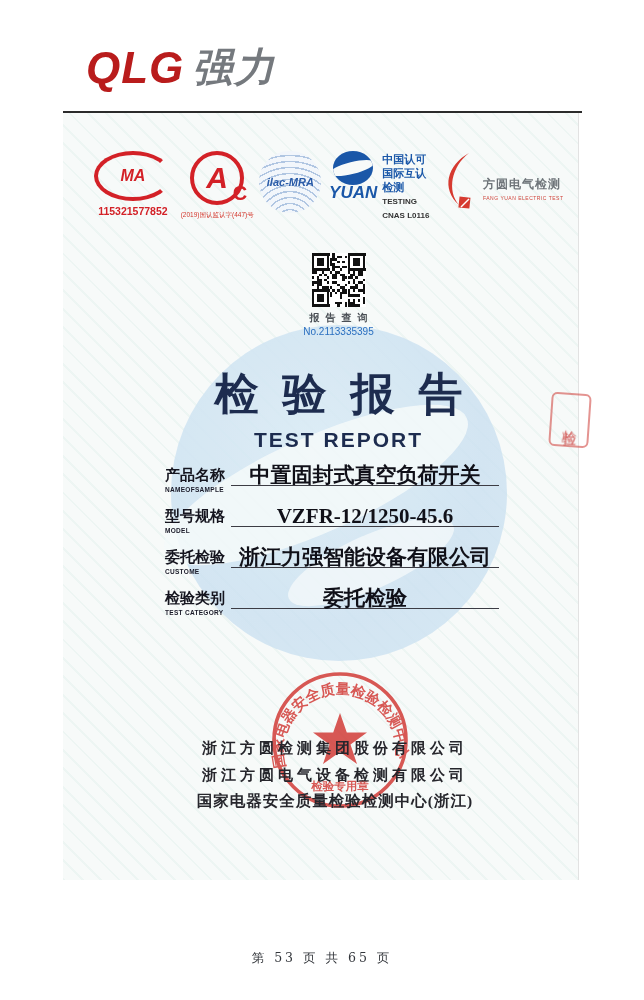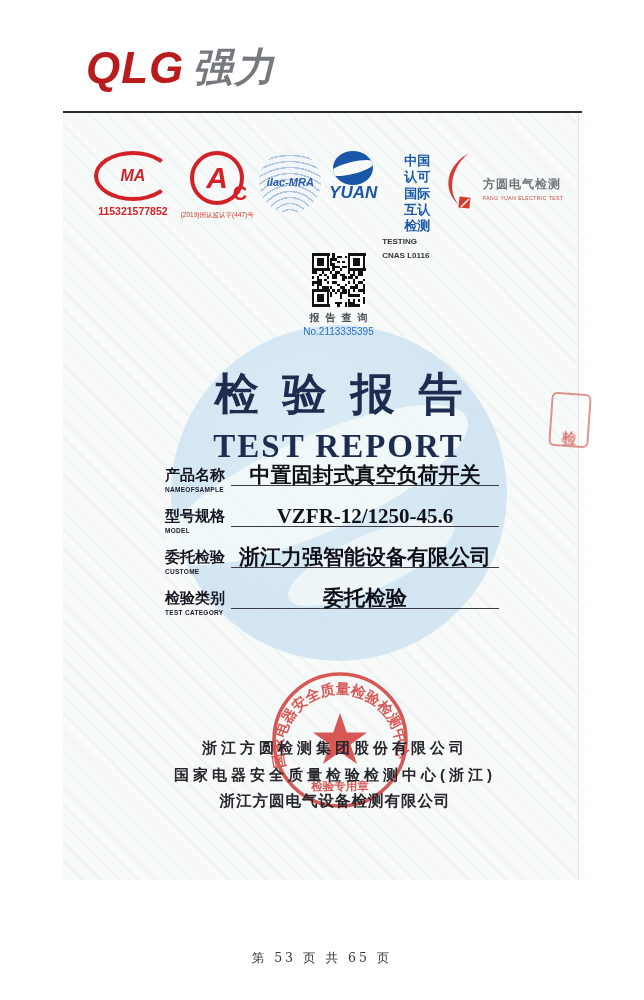--- a/index.html
+++ b/index.html
@@ -65,21 +65,21 @@
     display:flex;align-items:center;justify-content:center;
   }
   .ilac-globe span{font-weight:bold;font-style:italic;font-size:11px;color:#2a5ba8;}
   
   .cnas{width:118px;flex-direction:row;align-items:flex-start;display:flex;gap:5px;margin-left:4px;}
   .cnas-left{display:flex;flex-direction:column;align-items:center;}
   .cnas-icon{width:40px;height:34px;border-radius:50%;background:#1a57a8;position:relative;overflow:hidden;}
   .cnas-icon i{position:absolute;display:block;background:#f7faf9;width:46px;height:12px;left:-4px;top:11px;transform:rotate(-14deg);border-radius:50%;}
   .cnas-word{font-weight:bold;font-size:17px;color:#1a57a8;letter-spacing:0;margin-top:-2px;font-style:italic;}
   .cnas-right{display:flex;flex-direction:column;align-items:flex-start;padding-top:2px;}
-  .cnas-zh{font-size:13px;color:#1a57a8;line-height:1.25;font-family:"Liberation Serif","DejaVu Serif",serif;font-weight:bold;margin-left:22px;}
+  .cnas-zh{font-size:11px;color:#1a57a8;line-height:1.25;font-family:"Liberation Serif","DejaVu Serif",serif;font-weight:bold;}
   .cnas-en{font-size:8px;font-weight:bold;color:#333;margin-top:3px;line-height:1.3;}
   
   .fy{width:120px;flex-direction:row;display:flex;align-items:center;gap:2px;margin-left:2px;}
   .fy-mark{position:relative;width:42px;height:60px;flex:none;}
   .fy-mark svg{position:absolute;left:0;top:0;}
   .fy-texts{display:flex;flex-direction:column;margin-top:14px;}
   .fy-zh{font-size:12px;font-weight:bold;color:#6e7479;letter-spacing:1px;white-space:nowrap;}
   .fy-en{font-size:5px;color:#d0453c;letter-spacing:.5px;margin-top:2px;white-space:nowrap;}
   
   .qrblock{position:absolute;left:0;right:0;top:140px;display:flex;flex-direction:column;align-items:center;z-index:1;transform:translateX(18px);}
@@ -87,22 +87,22 @@
   #qr .m{position:absolute;background:#111;}
   .qr-cap{margin-top:4px;font-size:10px;color:#4a4f55;letter-spacing:6px;margin-right:-6px;font-family:"Liberation Serif","DejaVu Serif",serif;font-weight:bold;}
   .qr-num{font-size:10px;color:#2a6fc0;margin-top:1px;}
   
   .titleblock{position:absolute;left:0;right:0;top:252px;text-align:center;z-index:1;transform:translateX(18px);}
   .t-zh{
     font-family:"Liberation Serif","DejaVu Serif",serif;
     font-size:44px;color:#1d2c4f;letter-spacing:24px;margin-right:-24px;font-weight:bold;
   }
   .t-en{
-    font-family:Liberation Serif, serif;
-    font-size:33px;font-weight:bold;color:#1d2c4f;letter-spacing:2px;margin-top:4px;
+    font-family:Liberation Sans, sans-serif;
+    font-size:21px;font-weight:bold;color:#1d2c4f;letter-spacing:2px;margin-top:4px;
   }
   
   .fields{position:absolute;left:102px;top:352px;width:334px;z-index:1;}
   .field-row{display:flex;margin-bottom:13px;}
   .f-label{width:66px;flex:none;}
   .f-zh{font-family:"Liberation Serif","DejaVu Serif",serif;font-size:15px;color:#15151f;font-weight:bold;line-height:20px;white-space:nowrap;}
   .f-en{font-size:6.5px;color:#1a1a28;font-weight:bold;letter-spacing:.3px;margin-top:1px;white-space:nowrap;}
   .f-value{
     flex:1;align-self:flex-start;height:20px;line-height:20px;border-bottom:1.3px solid #3c3c44;
     text-align:center;font-family:"Liberation Serif","DejaVu Serif",serif;
@@ -392,22 +392,22 @@
       <circle cx="71" cy="71" r="66" fill="none" stroke="#d0302c" stroke-width="3.6"></circle>
       <path d="M71 44 L77.8 63.5 L98 63.5 L81.5 75.5 L88 95 L71 83 L54 95 L60.5 75.5 L44 63.5 L64.2 63.5 Z" fill="#d0302c"></path>
       <text font-size="14.5" fill="#d0302c" font-family="'Liberation Serif','DejaVu Serif',serif" font-weight="bold">
         <textPath href="#arcTop" startOffset="2">国家电器安全质量检验检测中心</textPath>
       </text>
       <text x="71" y="121" text-anchor="middle" font-size="11.5" fill="#d0302c" font-family="'Liberation Serif','DejaVu Serif',serif" font-weight="bold">检验专用章</text>
     </svg>
 
     <div class="companies">
       <div>浙江方圆检测集团股份有限公司</div>
+      <div>浙江方圆电气设备检测有限公司</div>
       <div>国家电器安全质量检验检测中心(浙江)</div>
-      <div>浙江方圆电气设备检测有限公司</div>
     </div>
 
     <div class="seal">
       <span>检验</span>
     </div>
 
   </div>
 
   <div class="footer">第 53 页 共 65 页</div>
 

